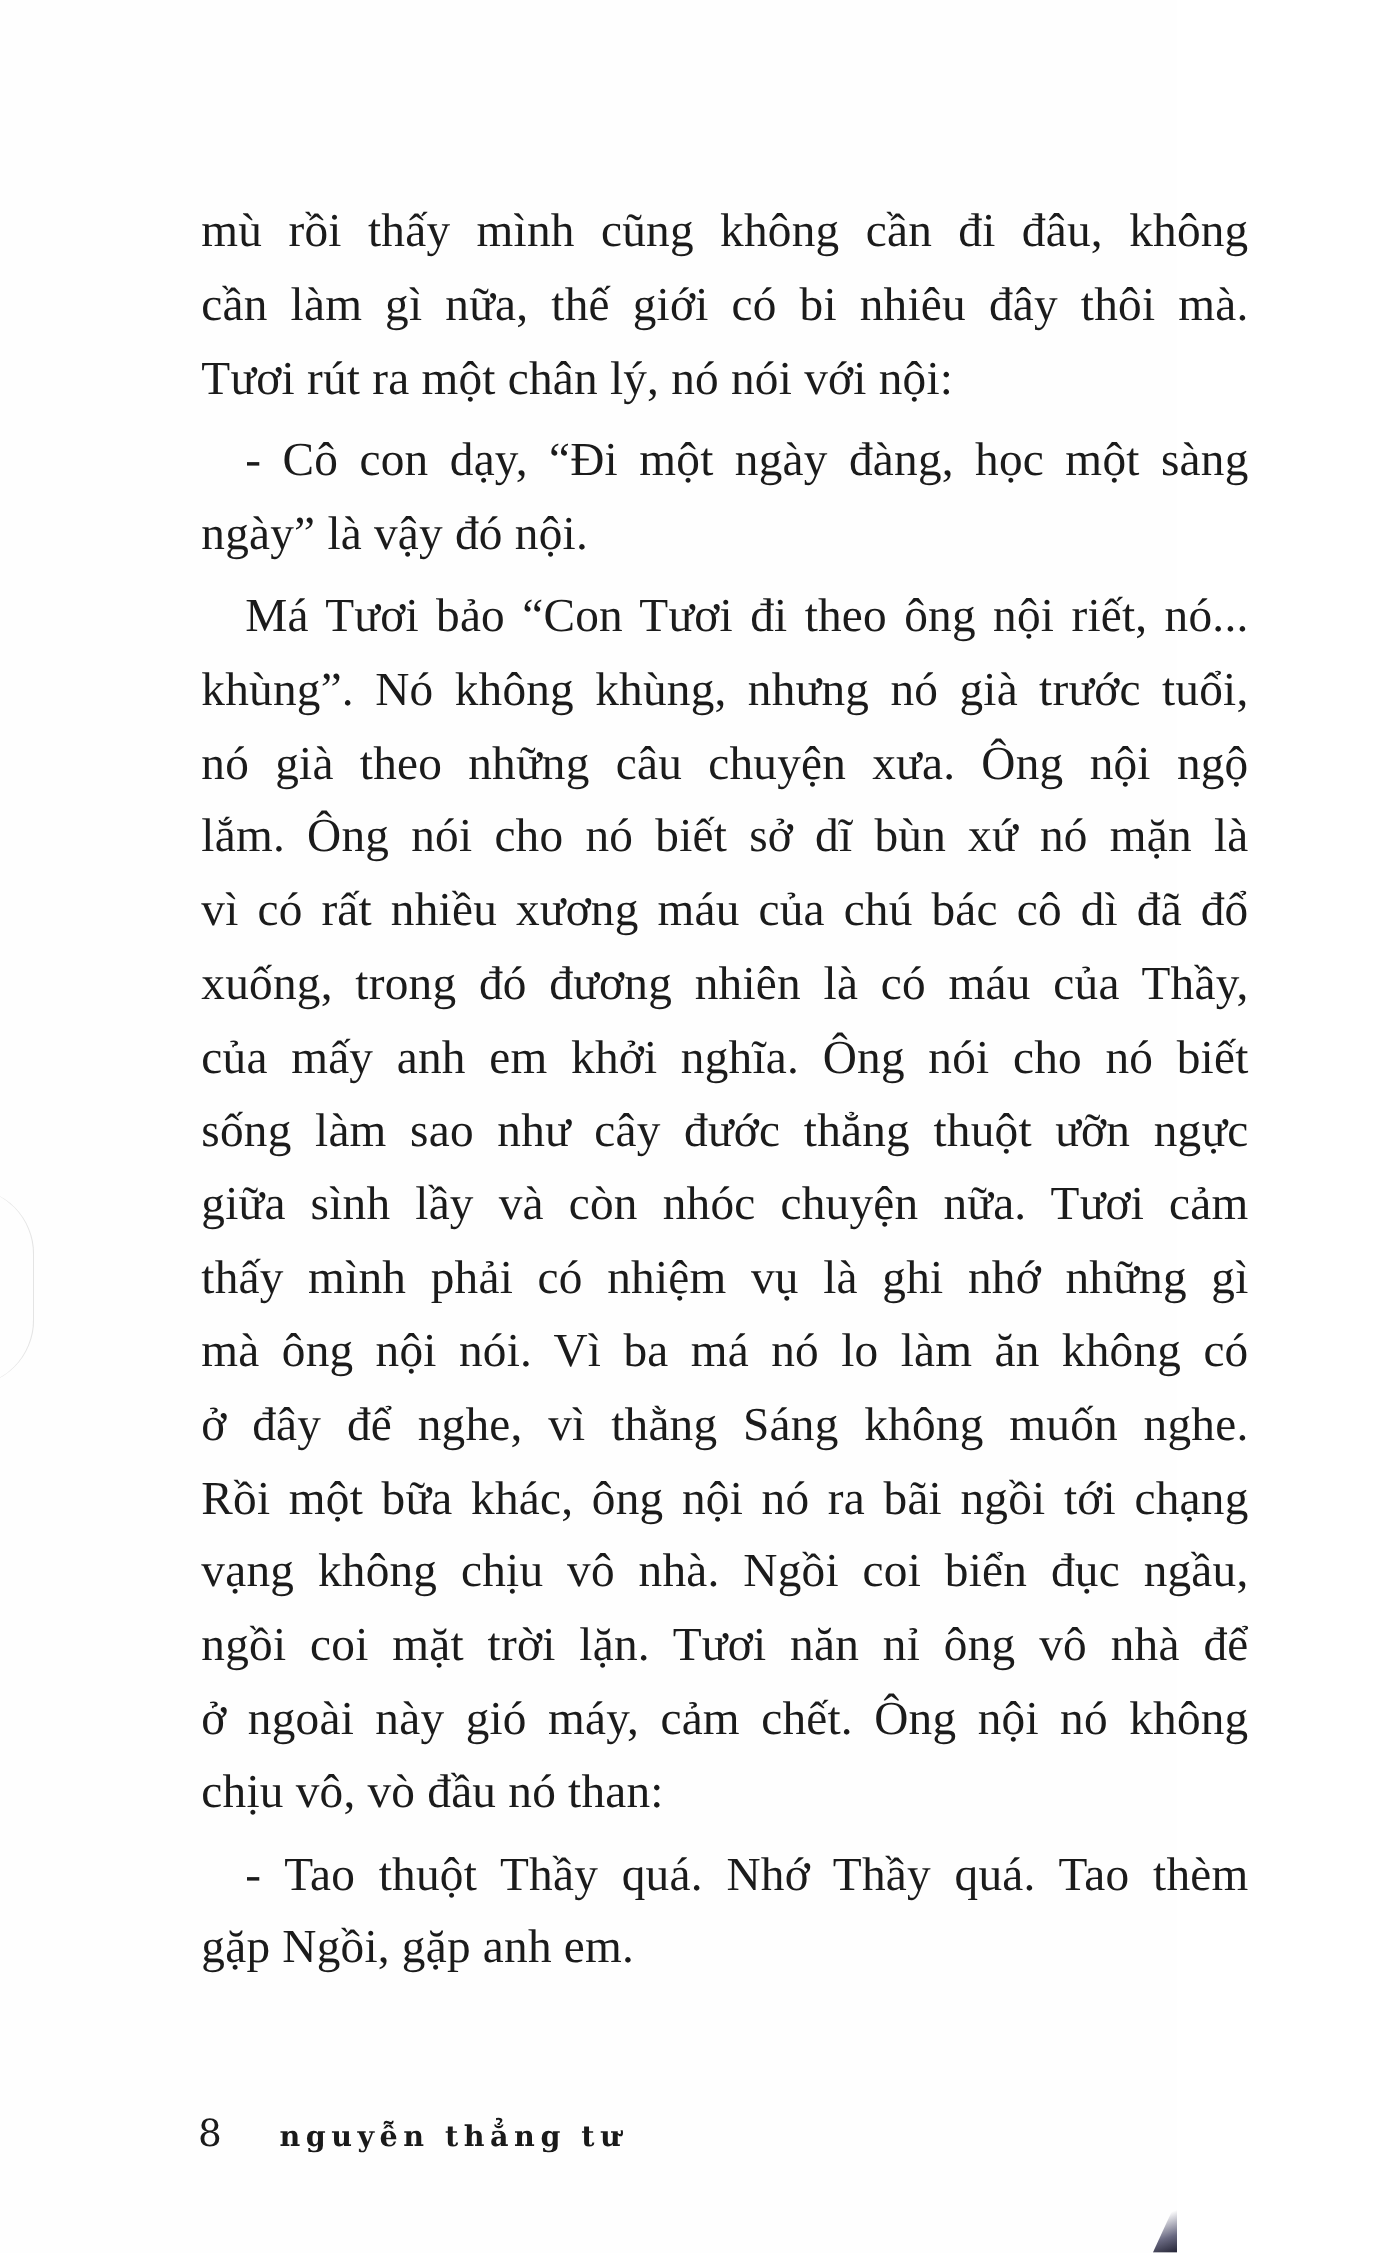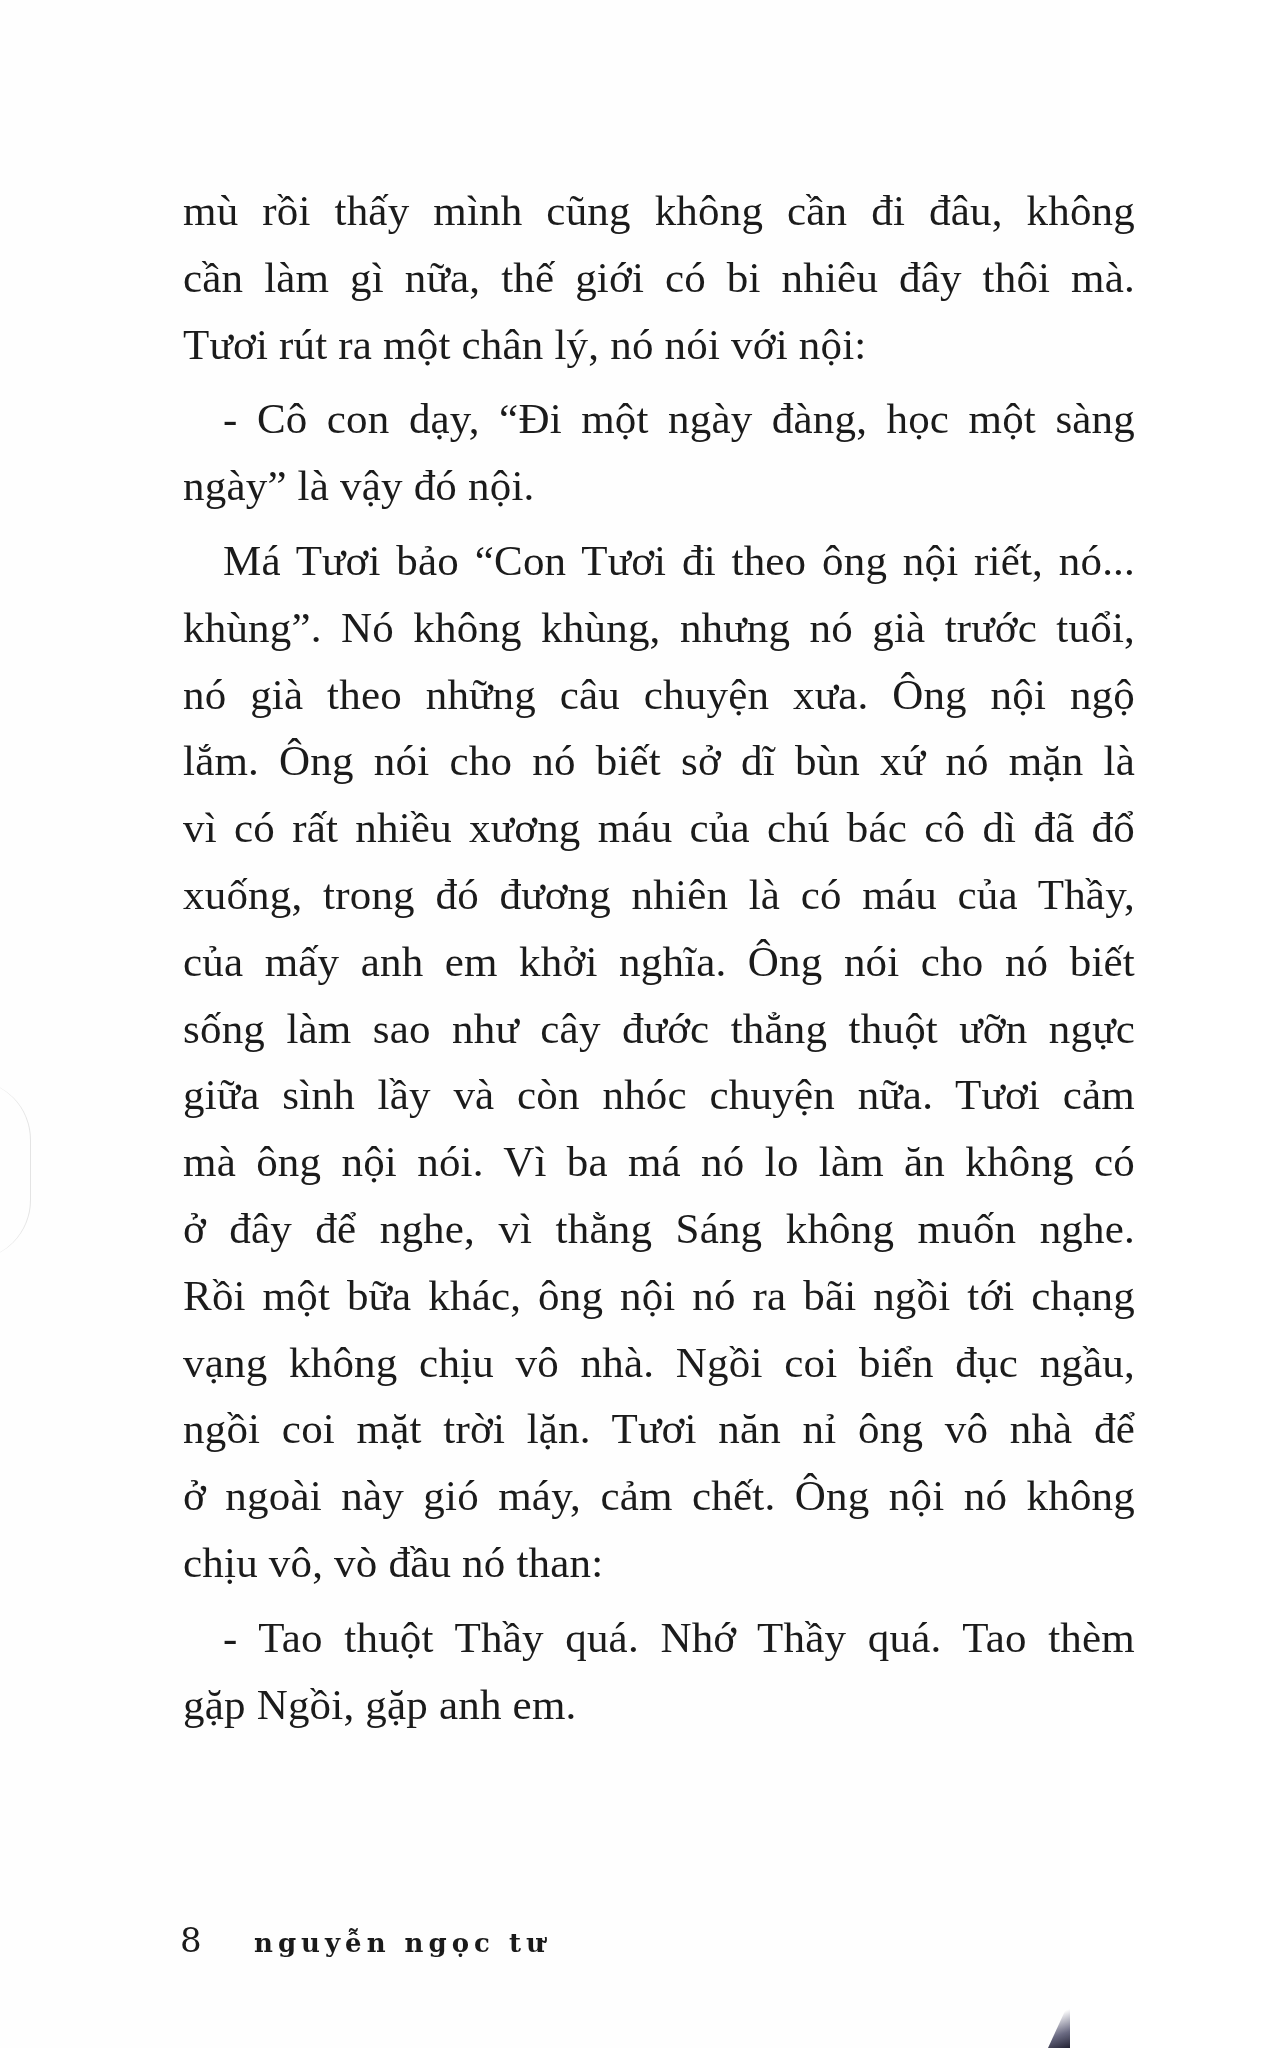--- a/index.html
+++ b/index.html
@@ -109,35 +109,36 @@
     <p class="paragraph">
       <span class="line indent">Má Tươi bảo “Con Tươi đi theo ông nội riết, nó...</span>
       <span class="line">khùng”. Nó không khùng, nhưng nó già trước tuổi,</span>
       <span class="line">nó già theo những câu chuyện xưa. Ông nội ngộ</span>
       <span class="line">lắm. Ông nói cho nó biết sở dĩ bùn xứ nó mặn là</span>
       <span class="line">vì có rất nhiều xương máu của chú bác cô dì đã đổ</span>
       <span class="line">xuống, trong đó đương nhiên là có máu của Thầy,</span>
       <span class="line">của mấy anh em khởi nghĩa. Ông nói cho nó biết</span>
       <span class="line">sống làm sao như cây đước thẳng thuột ưỡn ngực</span>
       <span class="line">giữa sình lầy và còn nhóc chuyện nữa. Tươi cảm</span>
+      <span class="line">thấy mình phải có nhiệm vụ là ghi nhớ những gì</span>
       <span class="line">mà ông nội nói. Vì ba má nó lo làm ăn không có</span>
       <span class="line">ở đây để nghe, vì thằng Sáng không muốn nghe.</span>
       <span class="line">Rồi một bữa khác, ông nội nó ra bãi ngồi tới chạng</span>
       <span class="line">vạng không chịu vô nhà. Ngồi coi biển đục ngầu,</span>
       <span class="line">ngồi coi mặt trời lặn. Tươi năn nỉ ông vô nhà để</span>
       <span class="line">ở ngoài này gió máy, cảm chết. Ông nội nó không</span>
       <span class="line last">chịu vô, vò đầu nó than:</span>
     </p>
 
     <p class="paragraph">
       <span class="line indent">- Tao thuột Thầy quá. Nhớ Thầy quá. Tao thèm</span>
       <span class="line last">gặp Ngồi, gặp anh em.</span>
     </p>
 
   </div>
 
   <div class="footer">
     <span class="page-number">8</span>
-    <span class="author">nguyễn ngọc tư</span>
+    <span class="author">nguyễn thẳng tư</span>
   </div>
 
   <div class="scan-edge-right"></div>
 </div>
 
 </body></html>

